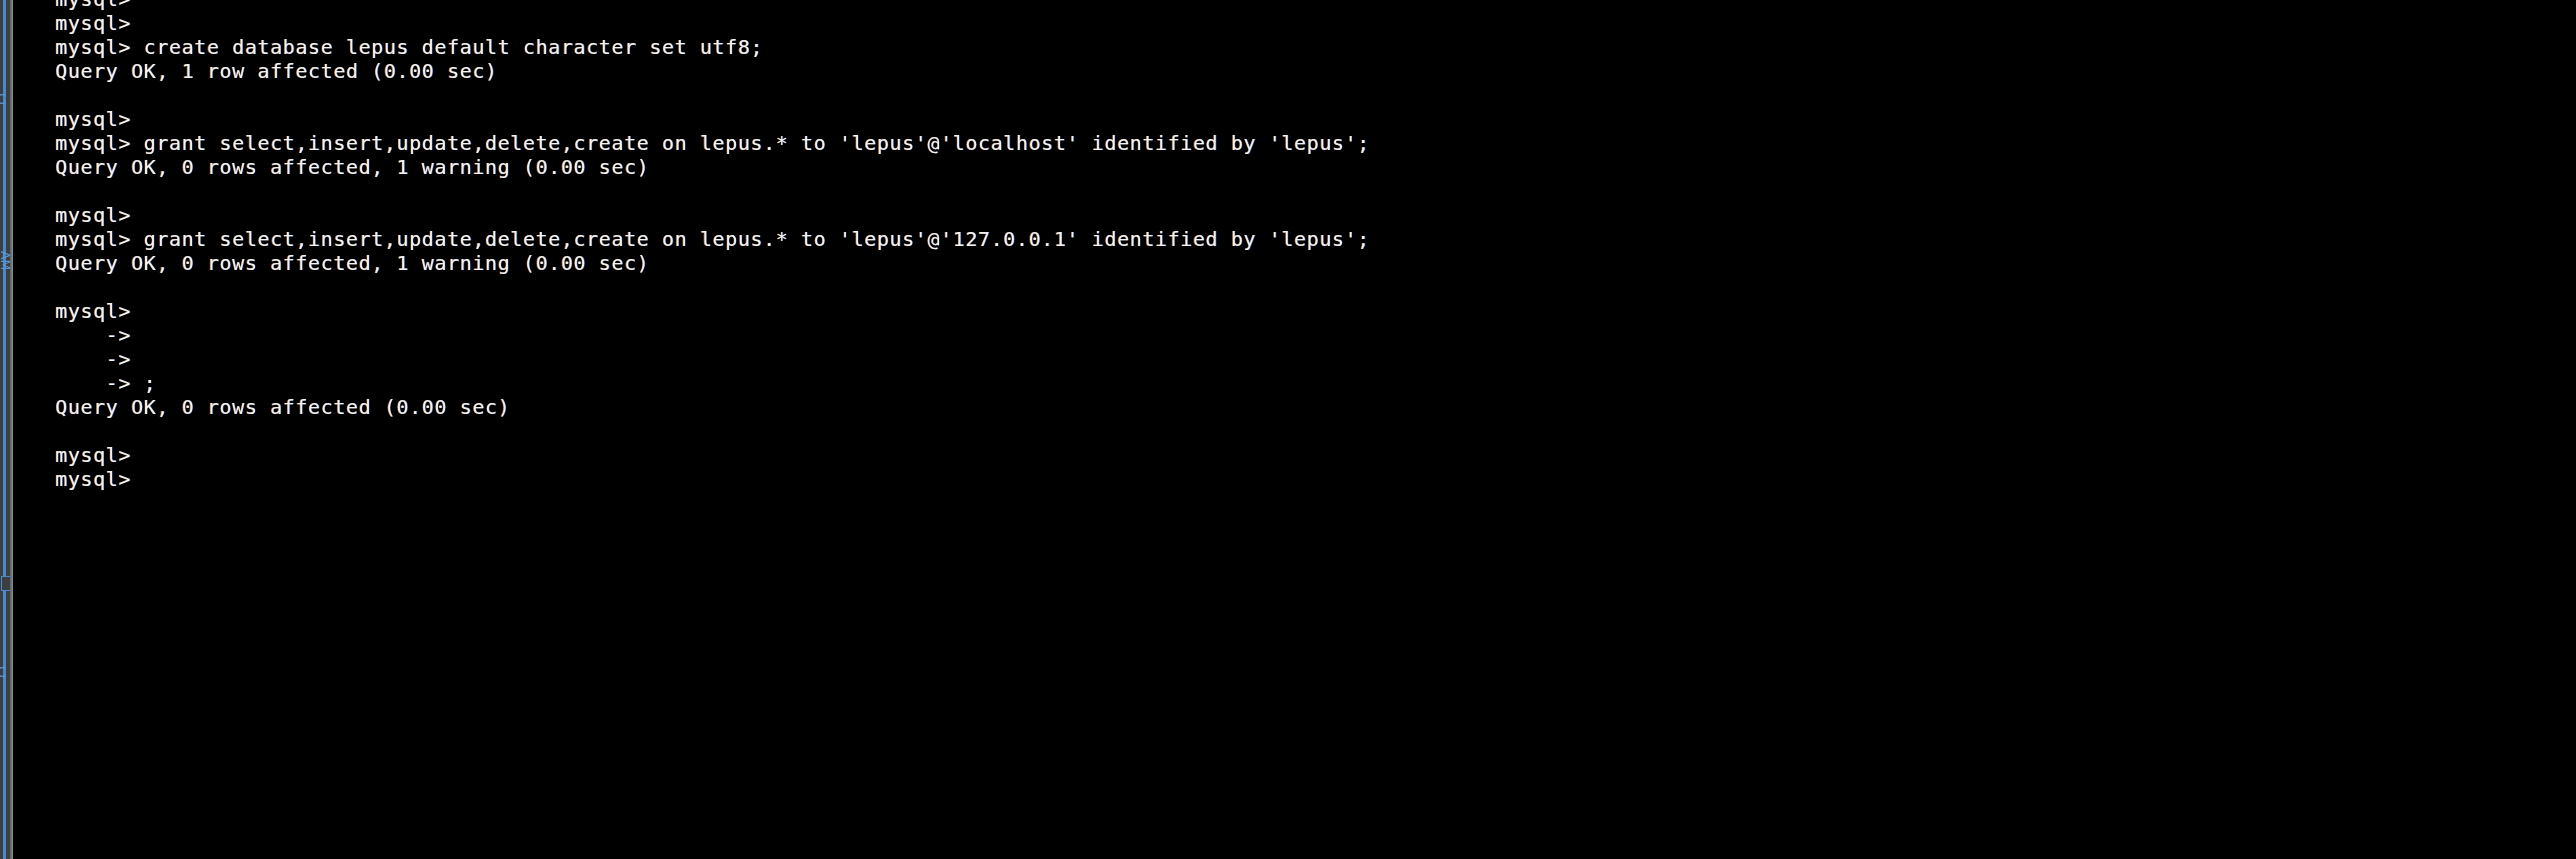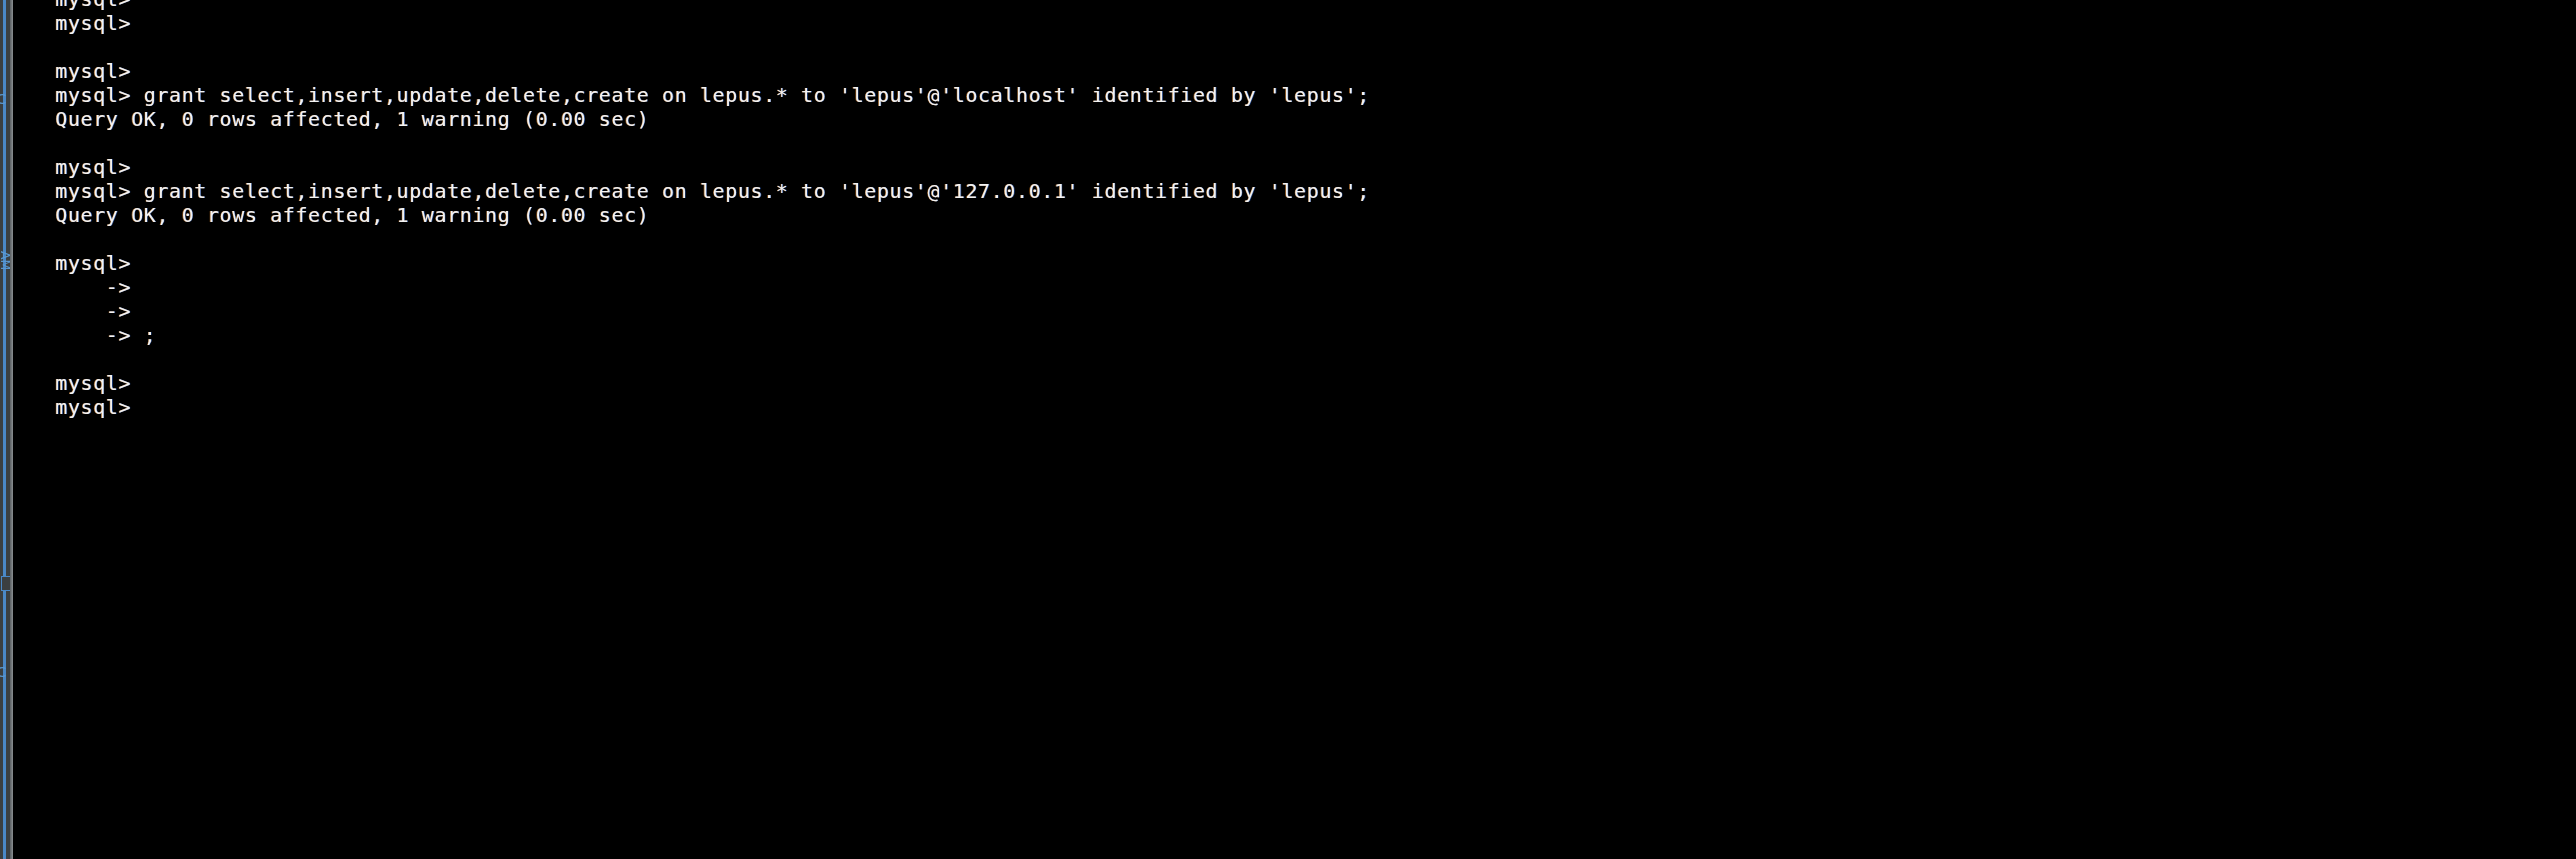--- a/index.html
+++ b/index.html
@@ -120,33 +120,36 @@
     <div class="clipped-glyph vert" style="top:251px;">AM</div>
     <div class="marker-box" style="top:576px;"></div>
     <div class="clipped-glyph" style="top:665px;">C</div>
     <div class="edge-shadow"></div>
   </div>
 
   <div id="terminal">
     <div id="term-lines">
         <div class="term-line">mysql&gt;</div>
         <div class="term-line">mysql&gt;</div>
+        <div class="term-line">mysql&gt; create database lepus default character set utf8;</div>
+        <div class="term-line">Query OK, 1 row affected (0.00 sec)</div>
         <div class="term-line blank"></div>
         <div class="term-line">mysql&gt;</div>
         <div class="term-line">mysql&gt; grant select,insert,update,delete,create on lepus.* to 'lepus'@'localhost' identified by 'lepus';</div>
         <div class="term-line">Query OK, 0 rows affected, 1 warning (0.00 sec)</div>
         <div class="term-line blank"></div>
         <div class="term-line">mysql&gt;</div>
         <div class="term-line">mysql&gt; grant select,insert,update,delete,create on lepus.* to 'lepus'@'127.0.0.1' identified by 'lepus';</div>
         <div class="term-line">Query OK, 0 rows affected, 1 warning (0.00 sec)</div>
         <div class="term-line blank"></div>
         <div class="term-line">mysql&gt;</div>
         <div class="term-line">    -&gt;</div>
         <div class="term-line">    -&gt;</div>
         <div class="term-line">    -&gt; ;</div>
+        <div class="term-line">Query OK, 0 rows affected (0.00 sec)</div>
         <div class="term-line blank"></div>
         <div class="term-line">mysql&gt;</div>
         <div class="term-line">mysql&gt;</div>
       </div>
   </div>
 
 </div>
 
 
 </body></html>

